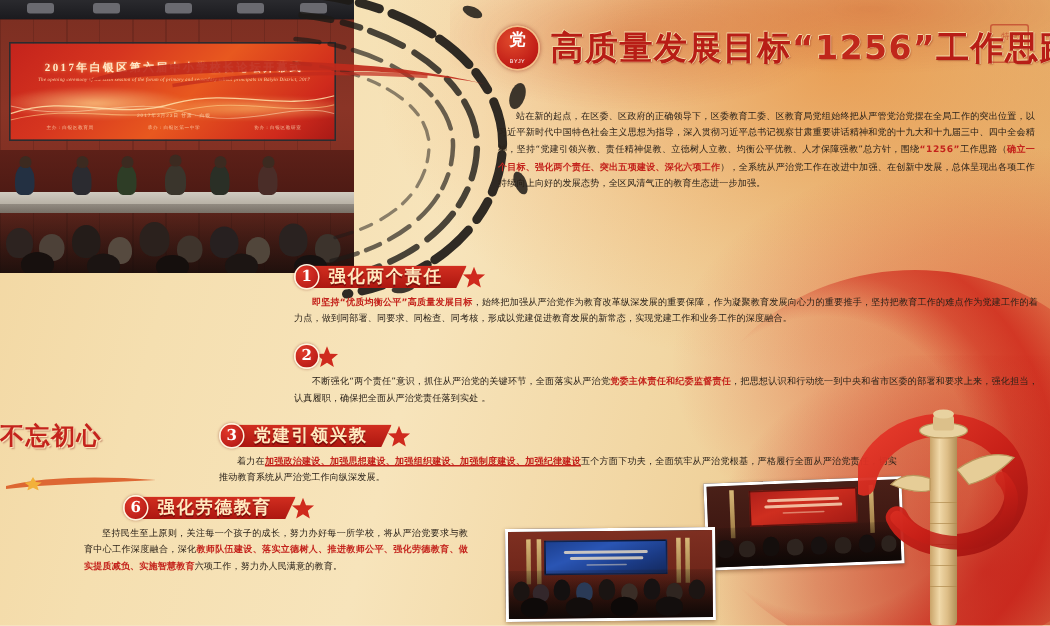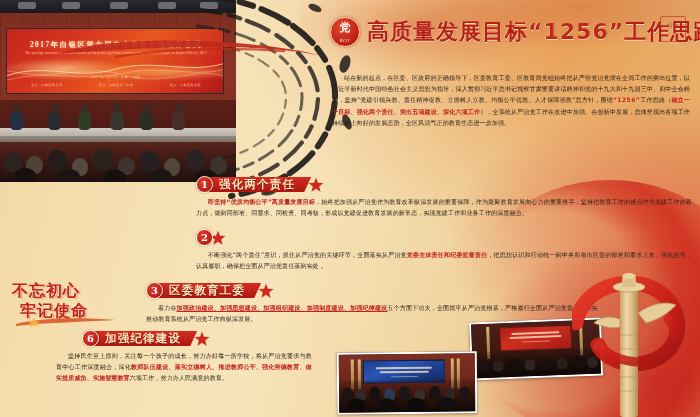--- a/index.html
+++ b/index.html
@@ -199,21 +199,21 @@
   .sec-body {
     margin-top:3px; font-size:6.05px; line-height:11.2px; color:#2a2118;
     text-align:justify; text-indent:12px; letter-spacing:.1px;
     font-family:"DejaVu Sans", sans-serif;
   }
   .sec-body .hl { color:#c4231c; font-weight:700; }
   .sec-body .hlu { color:#c4231c; font-weight:700; text-decoration:underline; text-decoration-color:#c4231c; }
 
   
   .slogan {
-    position:absolute; left:12px; top:281px; width:108px; height:46px;
+    position:absolute; left:0; top:281px; width:108px; height:46px;
   }
   .slogan .l1, .slogan .l2 {
     font-size:16px; font-weight:700; letter-spacing:1px;
     font-family:"DejaVu Sans", sans-serif; white-space:nowrap;
   }
   .slogan .l1 { color:#c4231c; text-shadow:0.6px 0.6px 0 #ffe6bd, 1.4px 1.4px 1px rgba(120,12,10,.35); }
   .slogan .l2 { color:#c4231c; margin-top:-1px; margin-left:8px; text-shadow:0.6px 0.6px 0 #ffe6bd, 1.4px 1.4px 1px rgba(120,12,10,.35); }
   .slogan .swoosh {
     position:absolute; left:2px; top:36px; width:104px; height:10px;
   }
@@ -374,49 +374,48 @@
     </div>
     <div class="sec-body">
       <span>不断强化“两个责任”意识，抓住从严治党的关键环节，全面落实从严治党</span><span class="hl">党委主体责任和纪委监督责任</span><span>，把思想认识和行动统一到中央和省市区委的部署和要求上来，强化担当，认真履职，确保把全面从严治党责任落到实处 。</span>
     </div>
   </div>
 
   <div class="section" style="left:146px; top:282px; width:452px;">
     <div class="sec-head">
       <div class="num-badge">3</div>
       <div class="head-plate">
-        <span>区委教育工委</span>
+        <span>党建引领兴教</span>
       </div>
       <svg class="star" width="16" height="16" viewBox="0 0 20 20">
         <polygon points="10,1 12.5,7.2 19.2,7.6 14,11.8 15.7,18.4 10,14.7 4.3,18.4 6,11.8 0.8,7.6 7.5,7.2" fill="#cf2a1d"></polygon>
       </svg>
     </div>
     <div class="sec-body">
       <span>着力在</span><span class="hlu">加强政治建设、加强思想建设、加强组织建设、加强制度建设、加强纪律建设</span><span>五个方面下功夫，全面筑牢从严治党根基，严格履行全面从严治党责任，切实推动教育系统从严治党工作向纵深发展。</span>
     </div>
   </div>
 
   <div class="section" style="left:82px; top:330px; width:255px;">
     <div class="sec-head">
       <div class="num-badge">6</div>
       <div class="head-plate">
-        <span>加强纪律建设</span>
+        <span>强化劳德教育</span>
       </div>
       <svg class="star" width="16" height="16" viewBox="0 0 20 20">
         <polygon points="10,1 12.5,7.2 19.2,7.6 14,11.8 15.7,18.4 10,14.7 4.3,18.4 6,11.8 0.8,7.6 7.5,7.2" fill="#cf2a1d"></polygon>
       </svg>
     </div>
     <div class="sec-body" style="width:256px; margin-left:-26px;">
       <span>坚持民生至上原则，关注每一个孩子的成长，努力办好每一所学校，将从严治党要求与教育中心工作深度融合，深化</span><span class="hl">教师队伍建设、落实立德树人、推进教师公平、强化劳德教育、做实提质减负、实施智慧教育</span><span>六项工作，努力办人民满意的教育。</span>
     </div>
   </div>
 
   <div class="slogan">
     <div class="l1">不忘初心</div>
-    <div class="l2">牢记使命</div>
     <svg class="swoosh" viewBox="0 0 104 10">
       <path d="M2,7 C26,1 62,0 102,3 C64,5 28,6 2,9 Z" fill="#d8521d" opacity=".85"></path>
       <polygon points="20,1 22,4.4 25.8,4.6 22.8,6.9 23.8,10 20,8.2 16.2,10 17.2,6.9 14.2,4.6 18,4.4" fill="#f2b13a"></polygon>
     </svg>
   </div>
 
   <div class="photo-b pb2">
     <div class="hall-wall dark"></div>
     <div class="hall-screen hs-red" style="left:22%; top:7%; width:56%; height:44%;">
       <div class="hs-line" style="top:26%; width:68%; left:16%;"></div>

